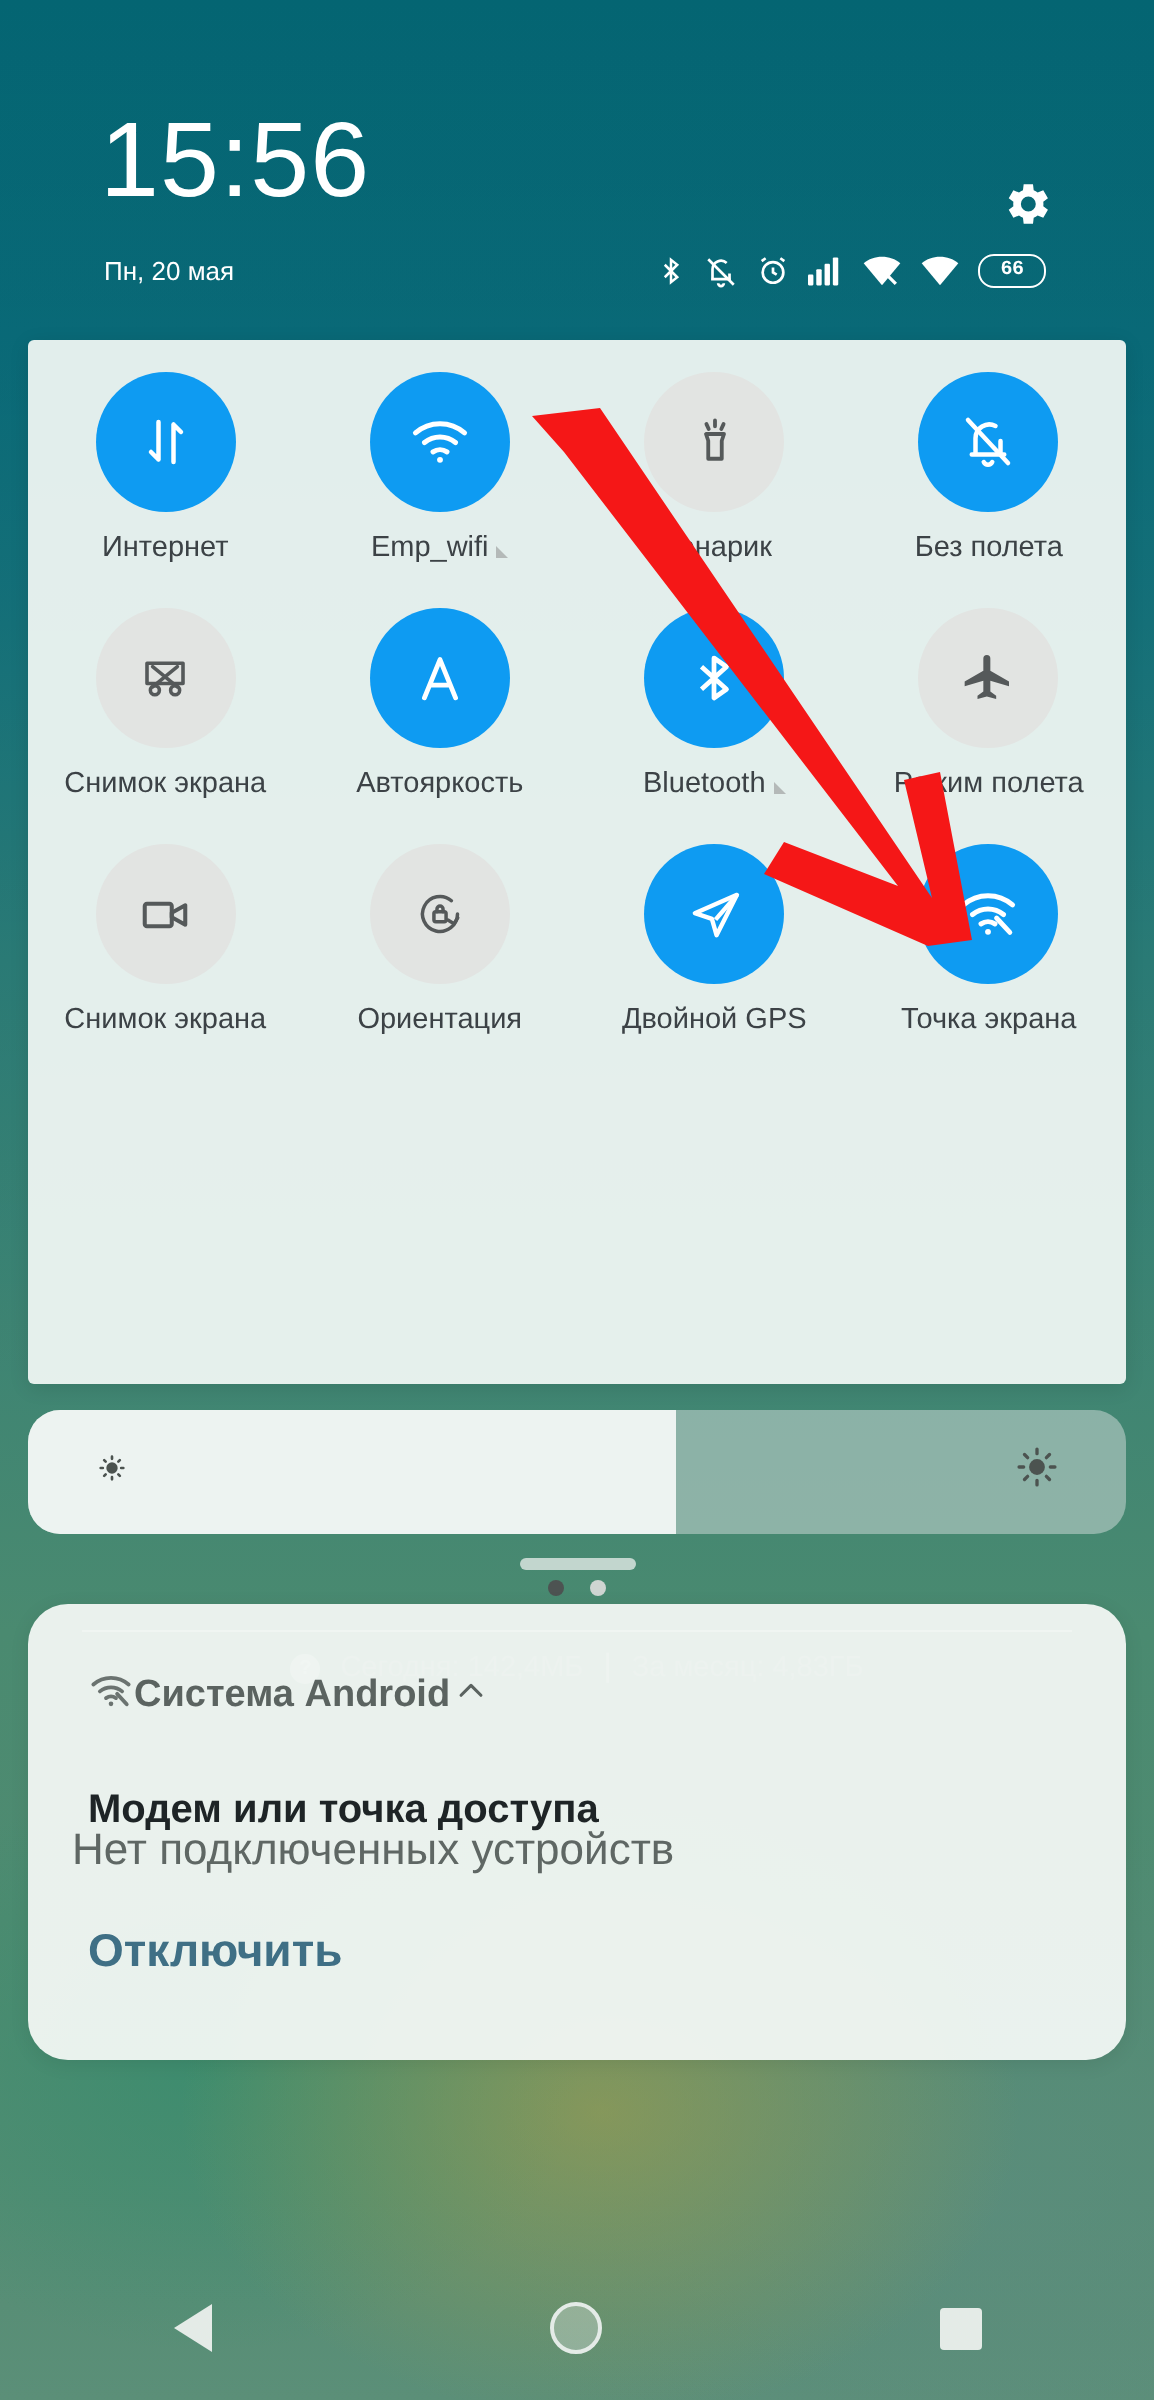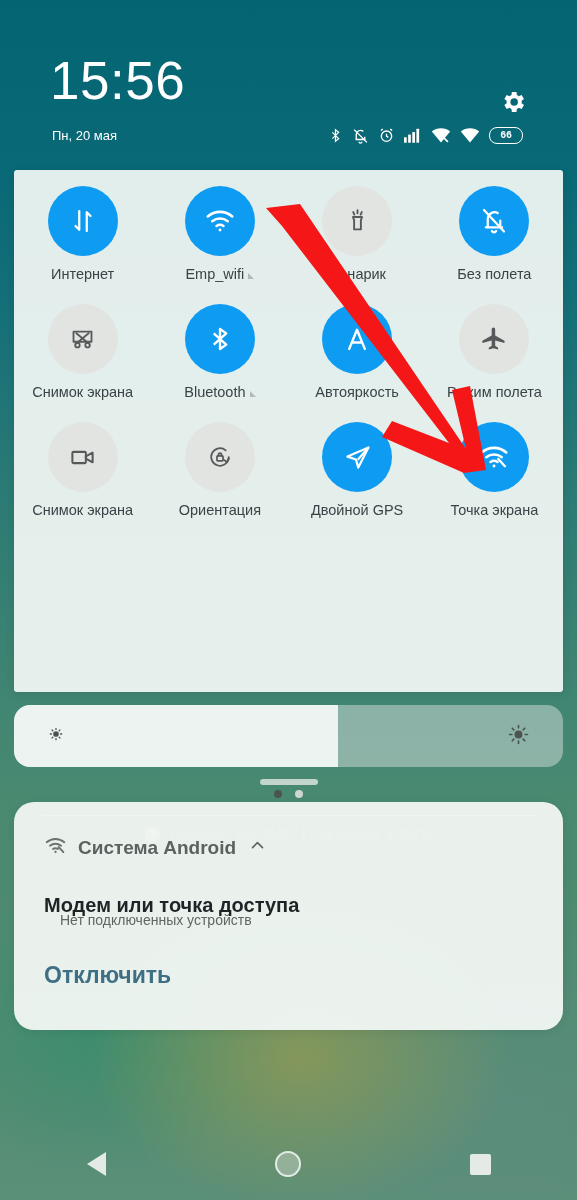--- a/index.html
+++ b/index.html
@@ -136,31 +136,31 @@
 
   
   .notif{
     position:absolute; left:14px; top:802px; width:549px; height:228px;
     background:rgba(240,246,243,0.96);
     border-radius:20px;
     box-shadow:0 2px 10px rgba(0,0,0,0.08);
   }
   .notif-head{
     position:absolute; left:30px; top:32px;
-    display:flex; align-items:center; gap:11px;
+    display:flex; align-items:center; 
   }
   .notif-app{ font-size:19px; font-weight:700; color:#5b6360; }
   .chev{ margin-left:2px; color:#5b6360; }
   .notif-title{
     position:absolute; left:30px; top:76px;
     font-size:20px; font-weight:700; color:#1e2426;margin-top:16px;
   }
   .notif-sub{
-    position:absolute; left:46px; top:110px;
-    font-size:14px; color:#5f6764;
+    position:absolute; left:22px; top:110px;
+    font-size:22px; color:#5f6764;
   }
   .notif-action{
     position:absolute; left:30px; top:160px;
     font-size:23px; font-weight:700; color:#3f6f85;
   }
 
   
   .navbar{
     position:absolute; left:0; bottom:0; width:577px; height:72px;
     display:flex; align-items:center; justify-content:space-around;
@@ -304,39 +304,39 @@
             <circle cx="16.5" cy="17" r="2"></circle>
         </svg>
       </div>
       <div class="tile-label">
           <span>Снимок экрана</span>
         </div>
     </div>
 
     <div class="tile">
       <div class="tile-circle on">
+        <svg viewBox="0 0 24 24" width="34" height="34" fill="none" stroke="currentColor" stroke-width="1.7" stroke-linecap="round" stroke-linejoin="round">
+          <path d="M6.5 19L12 5.5 17.5 19M8.6 14.5h6.8"></path>
+        </svg>
+      </div>
+      <div class="tile-label">
+          <span>Автояркость</span>
+        </div>
+    </div>
+
+    <div class="tile">
+      <div class="tile-circle on">
         <svg viewBox="0 0 24 24" width="30" height="30" fill="none" stroke="currentColor" stroke-width="1.9" stroke-linejoin="round">
           <path d="M7 7.5l10 9-5 3.5V4l5 3.5-10 9"></path>
         </svg>
       </div>
       <div class="tile-label">
         <span>Bluetooth</span>
         <i class="caret"></i>
       </div>
-    </div>
-
-    <div class="tile">
-      <div class="tile-circle on">
-        <svg viewBox="0 0 24 24" width="34" height="34" fill="none" stroke="currentColor" stroke-width="1.7" stroke-linecap="round" stroke-linejoin="round">
-          <path d="M6.5 19L12 5.5 17.5 19M8.6 14.5h6.8"></path>
-        </svg>
-      </div>
-      <div class="tile-label">
-          <span>Автояркость</span>
-        </div>
     </div>
 
     <div class="tile">
       <div class="tile-circle off">
         <svg viewBox="0 0 24 24" width="28" height="28" fill="currentColor">
           <path d="M21 15.5v-2l-8-4.6V3.6a1.5 1.5 0 1 0-3 0v5.3L2 13.5v2l8-2.3v4.6L7.5 19.6V21l4-1.1 4 1.1v-1.4L13 17.8v-4.6l8 2.3z"></path>
         </svg>
       </div>
       <div class="tile-label">
           <span>Режим полета</span>

